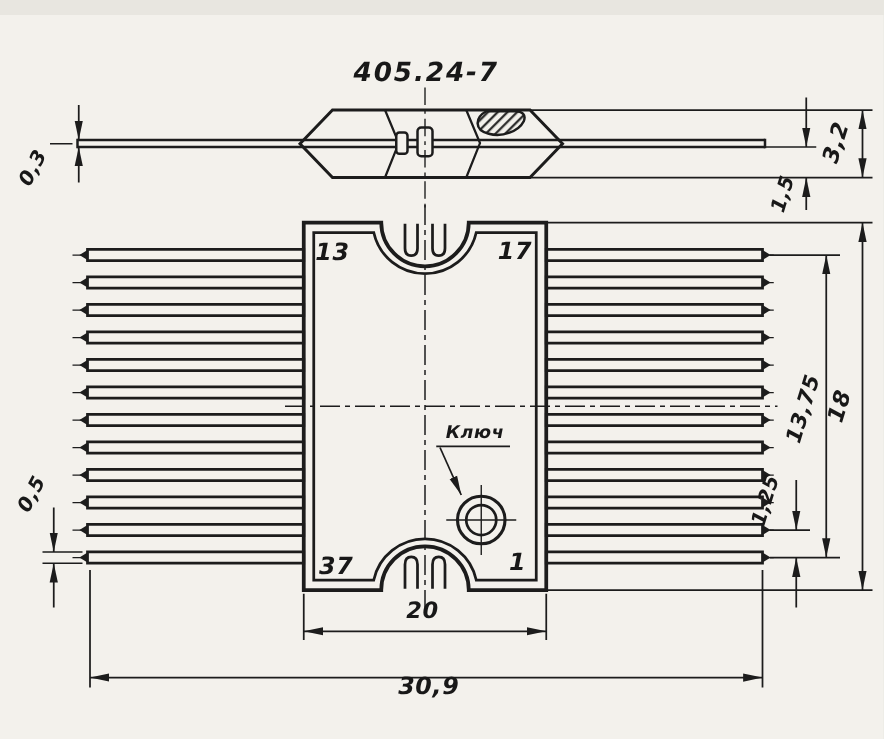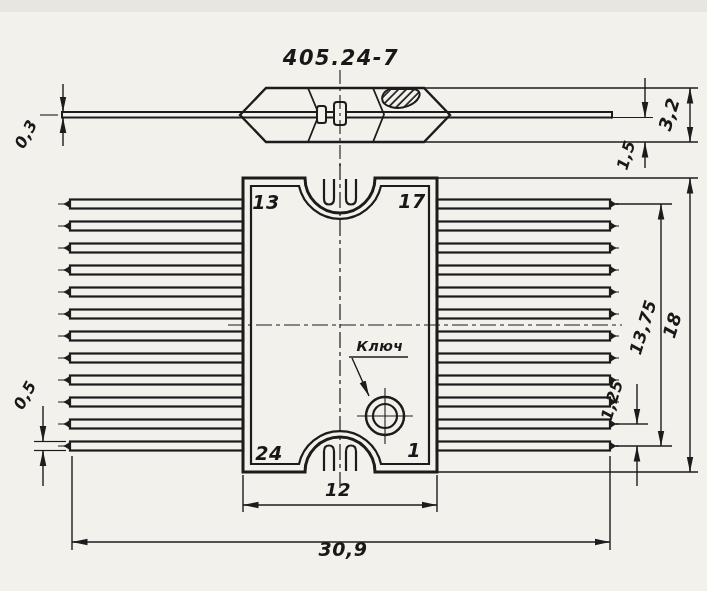--- a/index.html
+++ b/index.html
@@ -196,24 +196,24 @@
   </svg>
 
   <div class="lbl title" style="left:341px;top:46px">405.24-7</div>
 
   <div class="lbl rot62 small" style="left:26px;top:122px">0,3</div>
   <div class="lbl rot73" style="left:669px;top:102px">3,2</div>
   <div class="lbl rot73 small" style="left:626px;top:143px">1,5</div>
 
   <div class="lbl pin" style="left:266px;top:190px">13</div>
   <div class="lbl pin" style="left:412px;top:189px">17</div>
-  <div class="lbl pin" style="left:269px;top:441px">24</div>
+  <div class="lbl pin" style="left:269px;top:441px">37</div>
   <div class="lbl pin" style="left:414px;top:438px">1</div>
 
   <div class="lbl" style="left:380px;top:334px;font-size:14px">Ключ</div>
 
-  <div class="lbl" style="left:338px;top:477px">12</div>
+  <div class="lbl" style="left:338px;top:477px">20</div>
   <div class="lbl" style="left:343px;top:537px;font-size:19px">30,9</div>
   <div class="lbl rot73 small" style="left:612px;top:388px">1,25</div>
   <div class="lbl rot73" style="left:643px;top:315px;font-size:17px">13,75</div>
   <div class="lbl rot73" style="left:672px;top:313px">18</div>
   <div class="lbl rot62 small" style="left:25px;top:383px">0,5</div>
 </div>
 
 </body></html>

